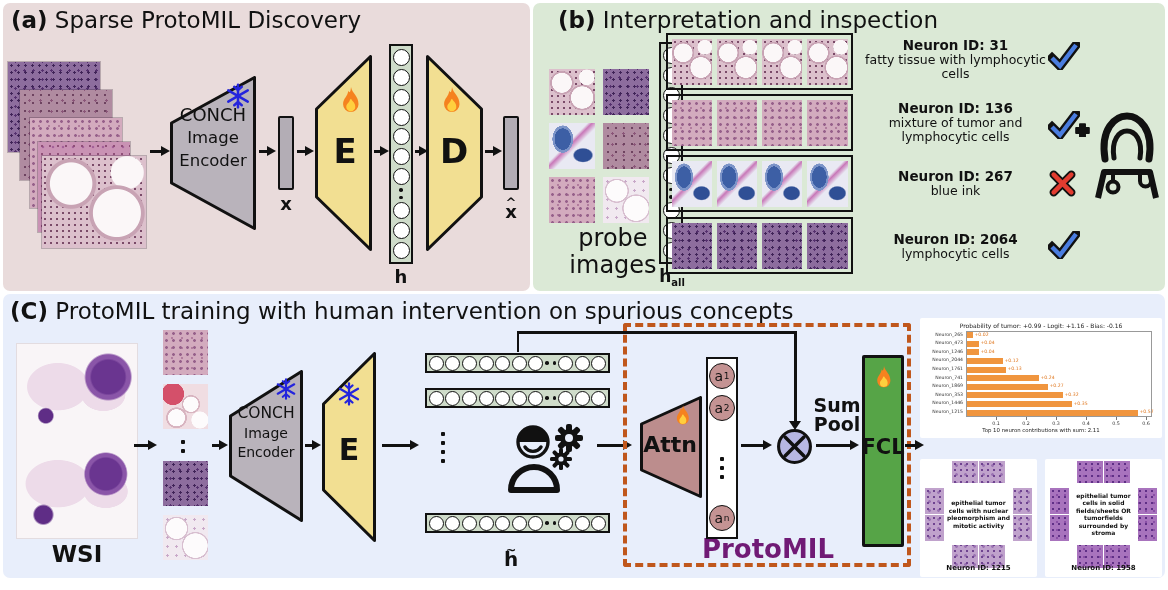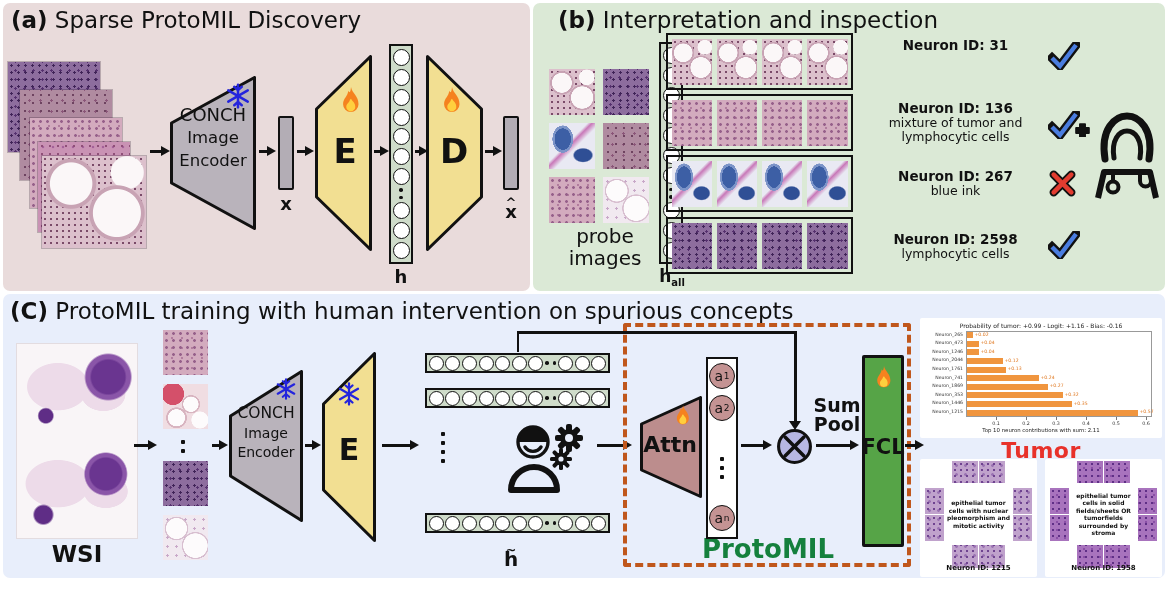--- a/index.html
+++ b/index.html
@@ -118,21 +118,21 @@
   
   .card{position:absolute;width:117px;height:118px;background:#fff;border-radius:2px;}
   .proto-grid{position:absolute;left:5px;top:2px;width:107px;height:107px;display:grid;
               grid-template-columns:repeat(4,26px);grid-template-rows:repeat(4,26px);gap:1px;}
   .proto-grid .blank{visibility:hidden;}
   .proto-text{position:absolute;left:24px;top:24px;width:69px;height:62px;background:#fff;
               display:flex;align-items:center;justify-content:center;text-align:center;
               font-size:6px;font-weight:700;line-height:1.25;padding:1px;box-sizing:border-box;}
   .proto-cap{position:absolute;left:0;top:105px;width:100%;text-align:center;font-size:7px;font-weight:700;}
   .sumpool{position:absolute;width:56px;text-align:center;font-weight:700;font-size:19px;line-height:1.02;}
-  .protomil-label{position:absolute;text-align:center;font-weight:700;font-size:26px;color:#15803d;}
+  .protomil-label{position:absolute;text-align:center;font-weight:700;font-size:26px;color:#701a75;}
   .enc-text{position:absolute;text-align:center;line-height:1.35;}
 </style>
 </head>
 <body>
 
 <div class="fig">
 
   <section class="panel panel-a">
     <h2 class="ptitle"><b>(a)</b> <span>Sparse ProtoMIL Discovery</span></h2>
 
@@ -232,21 +232,21 @@
     <h2 class="ptitle" style="left:25px;"><b>(b)</b> <span>Interpretation and inspection</span></h2>
 
     <div class="probe-grid" style="left:16px;top:66px;">
         <div class="tile ht-fatty"></div>
         <div class="tile ht-lymph"></div>
         <div class="tile ht-ink"></div>
         <div class="tile ht-tumor"></div>
         <div class="tile ht-mix"></div>
         <div class="tile ht-pale"></div>
       </div>
-    <div class="abs" style="left:8px;top:222px;width:128px;text-align:center;font-size:20px;line-height:1.12;">
+    <div class="abs" style="left:16px;top:222px;width:128px;text-align:center;font-size:24px;line-height:1.12;">
       <div>probe</div>
       <div>images</div>
     </div>
 
     <div class="vec abs" style="left:126px;top:39px;width:24px;height:222px;">
         <div class="c c-white"></div>
         <div class="c c-red"></div>
         <div class="c c-white"></div>
         <div class="c c-white"></div>
         <div class="c c-teal"></div>
@@ -284,31 +284,32 @@
       </div>
     <div class="frame" style="left:133px;top:214px;">
         <div class="tile ht-lymph"></div>
         <div class="tile ht-lymph"></div>
         <div class="tile ht-lymph"></div>
         <div class="tile ht-lymph"></div>
       </div>
 
     <div class="nrow-text" style="left:325px;top:34px;">
       <div class="nid">Neuron ID: 31</div>
+      <div class="ndesc">fatty tissue with lymphocytic cells</div>
     </div>
     <div class="nrow-text" style="left:325px;top:97px;">
       <div class="nid">Neuron ID: 136</div>
       <div class="ndesc">mixture of tumor and lymphocytic cells</div>
     </div>
     <div class="nrow-text" style="left:325px;top:165px;">
       <div class="nid">Neuron ID: 267</div>
       <div class="ndesc">blue ink</div>
     </div>
     <div class="nrow-text" style="left:325px;top:228px;">
-      <div class="nid">Neuron ID: 2598</div>
+      <div class="nid">Neuron ID: 2064</div>
       <div class="ndesc">lymphocytic cells</div>
     </div>
 
     <svg class="abs" style="left:515px;top:39px;" width="32" height="28" viewBox="0 0 32 28">
       <path d="M4 16 L12 24 L28 3" fill="none" stroke="#111" stroke-width="9" stroke-linecap="square"></path>
       <path d="M4 16 L12 24 L28 3" fill="none" stroke="#4a7de0" stroke-width="4.4"></path>
     </svg>
     <svg class="abs" style="left:515px;top:108px;" width="32" height="28" viewBox="0 0 32 28">
       <path d="M4 16 L12 24 L28 3" fill="none" stroke="#111" stroke-width="9" stroke-linecap="square"></path>
       <path d="M4 16 L12 24 L28 3" fill="none" stroke="#4a7de0" stroke-width="4.4"></path>
@@ -596,21 +597,20 @@
           <div class="ch-tick" style="left: 166px; top: 99px;"></div>
           <div class="ch-tl" style="left: 166px; top: 102.5px;">0.4</div>
           <div class="ch-tick" style="left: 196px; top: 99px;"></div>
           <div class="ch-tl" style="left: 196px; top: 102.5px;">0.5</div>
           <div class="ch-tick" style="left: 226px; top: 99px;"></div>
           <div class="ch-tl" style="left: 226px; top: 102.5px;">0.6</div>
         </div>
       <div class="ch-xlabel">Top 10 neuron contributions with sum: 2.11</div>
     </div>
 
-    <div class="tumor" style="left:917px;top:144px;width:242px;">Tumor</div>
 
     <div class="card" style="left:917px;top:165px;">
       <div class="proto-grid">
           <div class="blank"></div>
           <div class="tile ht-proto1"></div>
           <div class="tile ht-proto1"></div>
           <div class="blank"></div>
           <div class="tile ht-proto1"></div>
           <div class="tile ht-proto1"></div>
           <div class="tile ht-proto1"></div>

